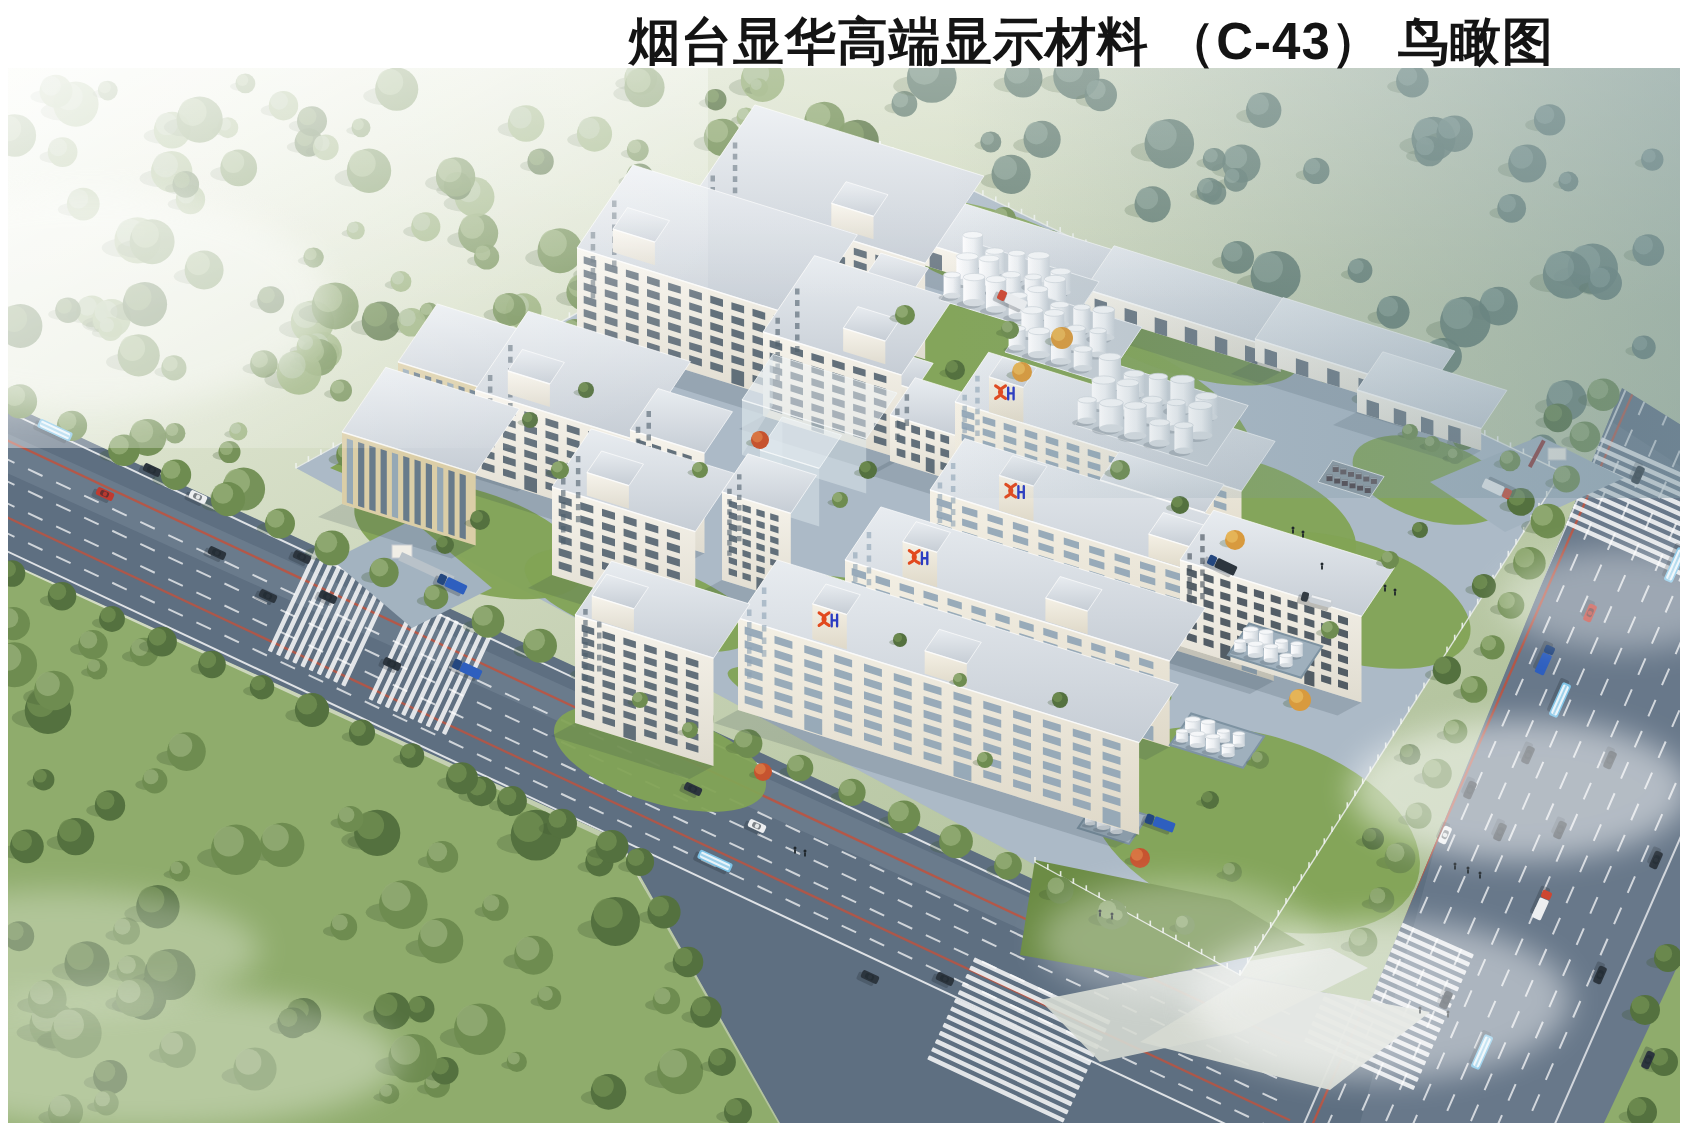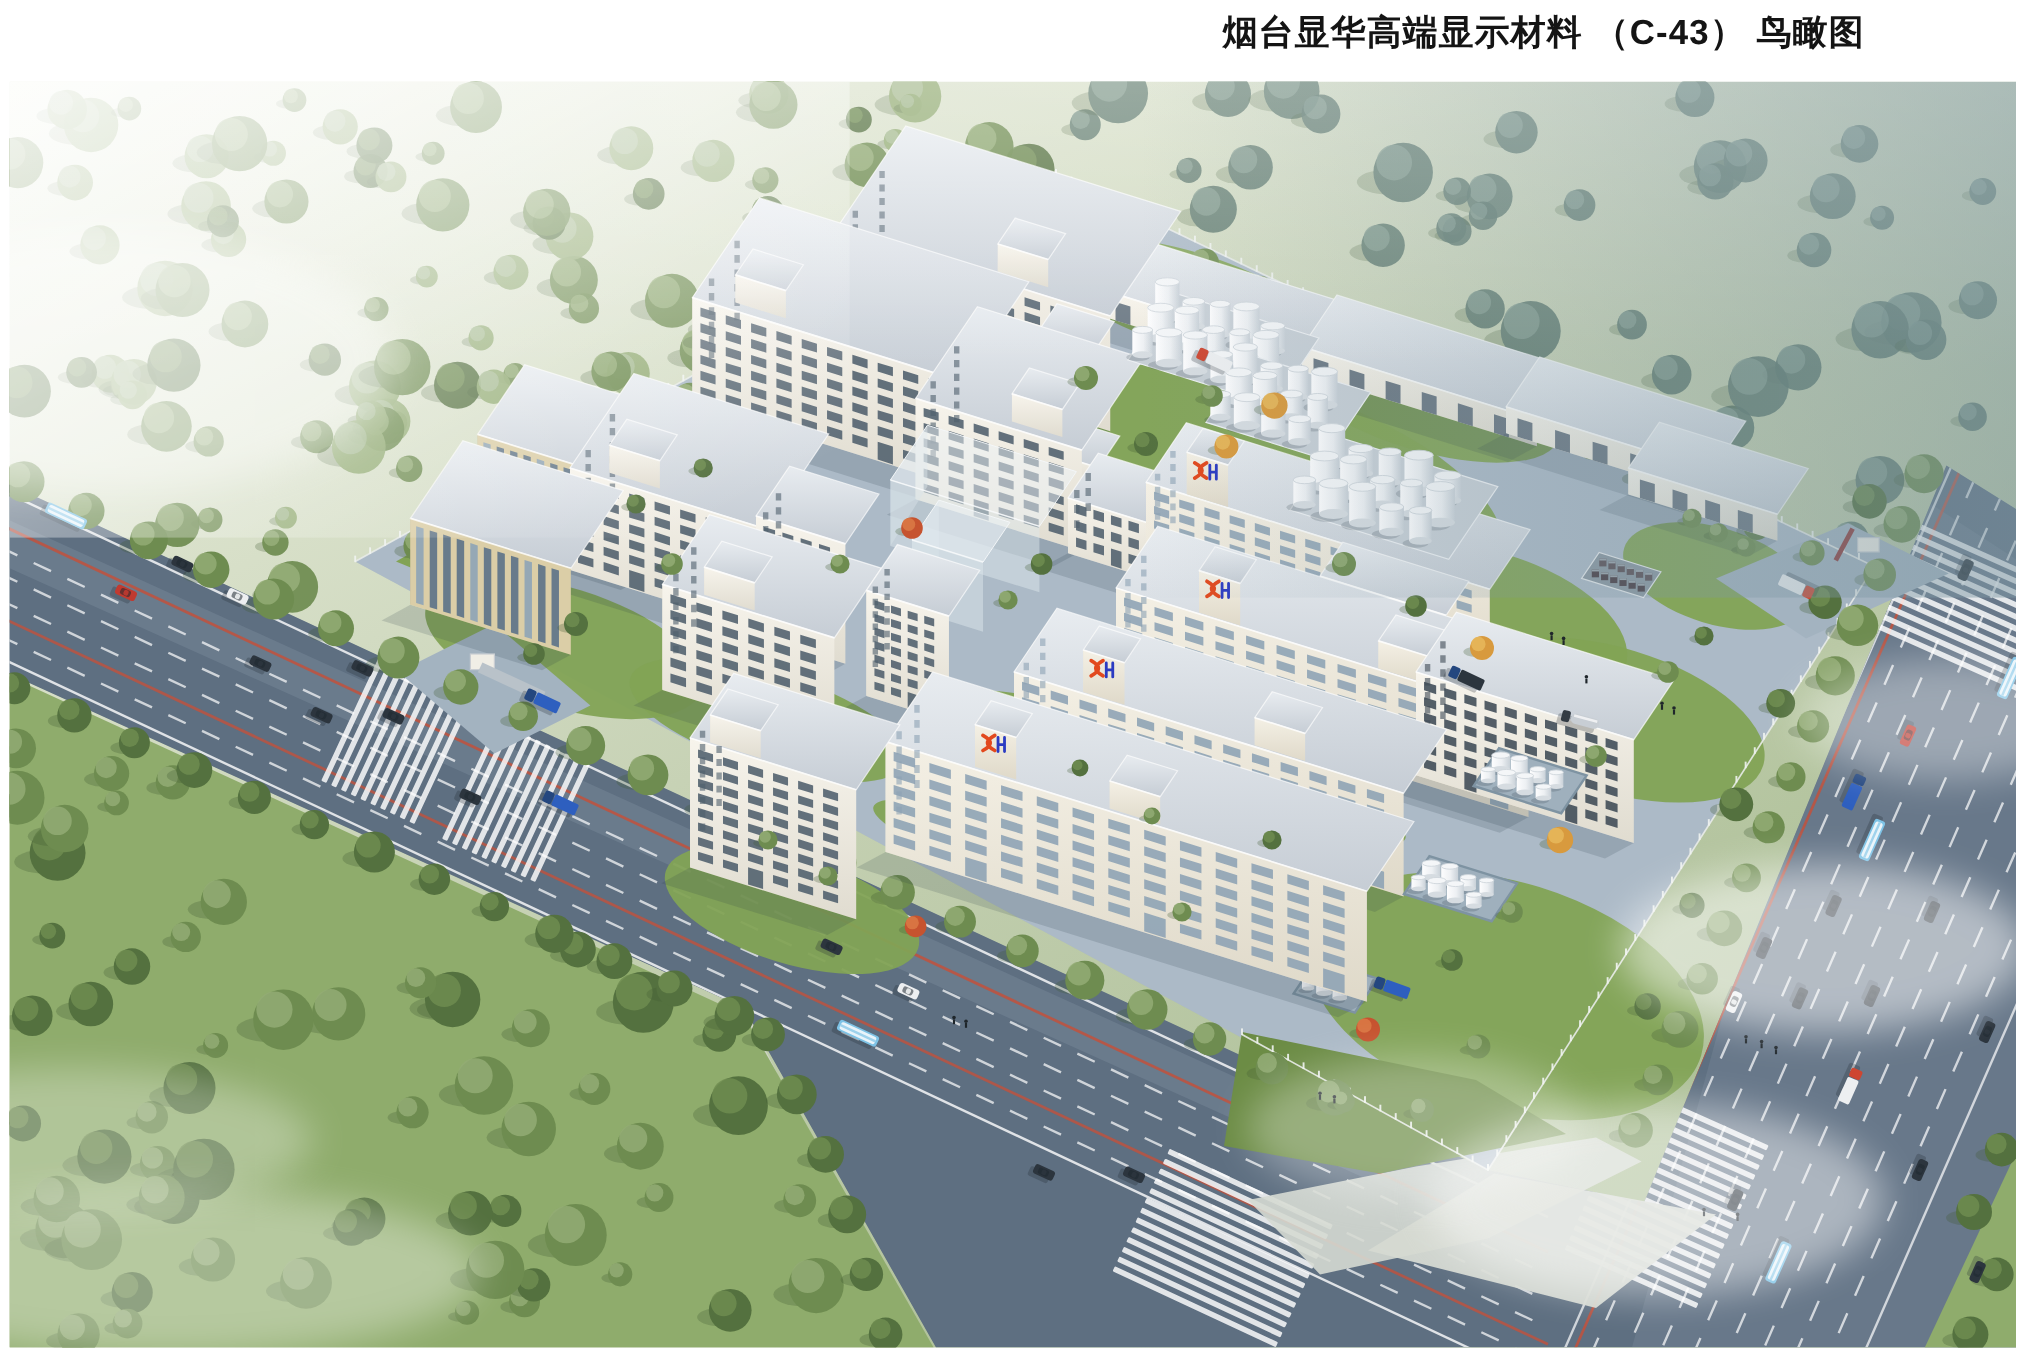--- a/index.html
+++ b/index.html
@@ -1,18 +1,18 @@
 <!DOCTYPE html>
 <html><head>
 <meta charset="utf-8">
 <style>
   html,body{margin:0;padding:0;background:#ffffff;}
   .page{position:relative;width:1686px;height:1125px;background:#ffffff;overflow:hidden;
         font-family:"Liberation Sans",sans-serif;}
-  .title{position:absolute;top:8px;right:132px;font-size:29px;font-weight:900;color:#141414;
+  .title{position:absolute;top:8px;right:132px;font-size:51px;font-weight:900;color:#141414;
          letter-spacing:1px;white-space:nowrap;z-index:5;}
   #scene{position:absolute;left:0;top:0;width:1686px;height:1125px;}
 </style>
 </head>
 <body>
 
 <div class="page">
   <div class="title">烟台显华高端显示材料 （C-43） 鸟瞰图</div>
   <svg id="scene" viewBox="0 0 1686 1125">
       <defs>

